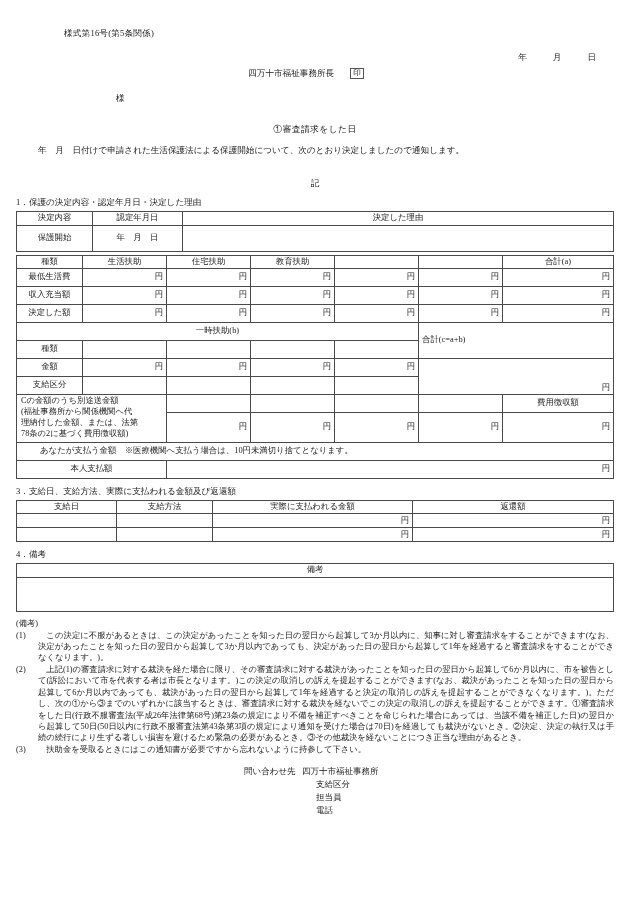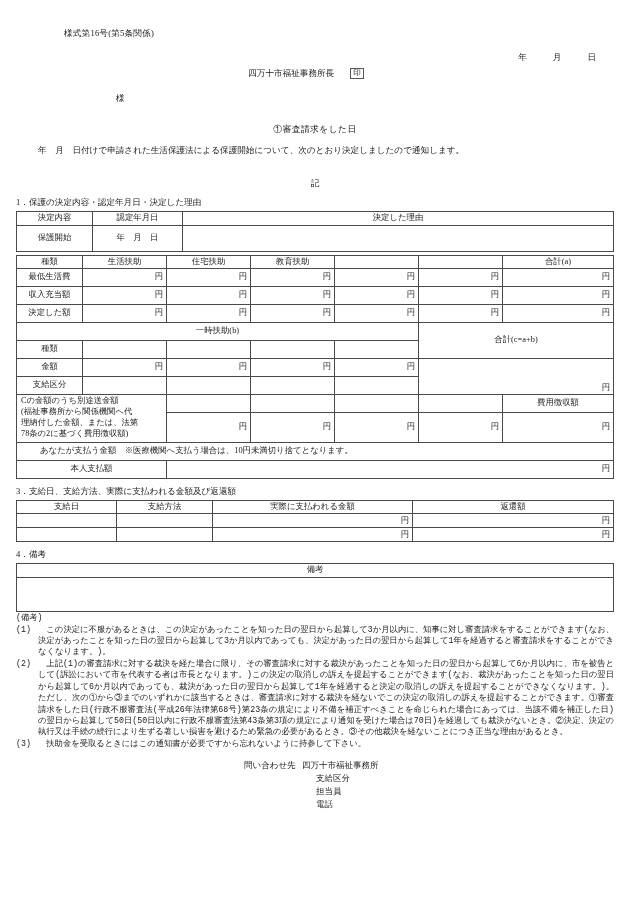--- a/index.html
+++ b/index.html
@@ -113,21 +113,20 @@
 
   
   .t1 td { height: 14px; }
   .t1 .reason-cell { height: 26px; }
 
   
   .t2 td { height: 18px; }
   .t2 .hdr { text-align: center; }
   .ichiji-label { text-align: center; }
   .goukei-c {
-    text-align: center;
     vertical-align: middle;
   }
   .fee-label {
     text-align: left;
     line-height: 1.32;
     padding: 1px 2px 1px 4px;
     font-size: 8.3px;
     vertical-align: top;
   }
   .fee-label div { white-space: nowrap; }
@@ -140,24 +139,23 @@
 
   
   .t3 td { height: 14px; }
 
   
   .t4 .bk-head { text-align: center; height: 14px; }
   .t4 .bk-body { height: 34px; }
 
   
   .notes {
-    margin-top: 0;
+    margin-top: 6px;
     font-size: 8.3px;
     line-height: 1.38;
-    font-family: Liberation Mono, monospace;
   }
   .notes .nlabel {
     font-size: 8.3px;
   }
   .note {
     display: flex;
     align-items: flex-start;
     margin-top: 0px;
   }
   .note .num {

